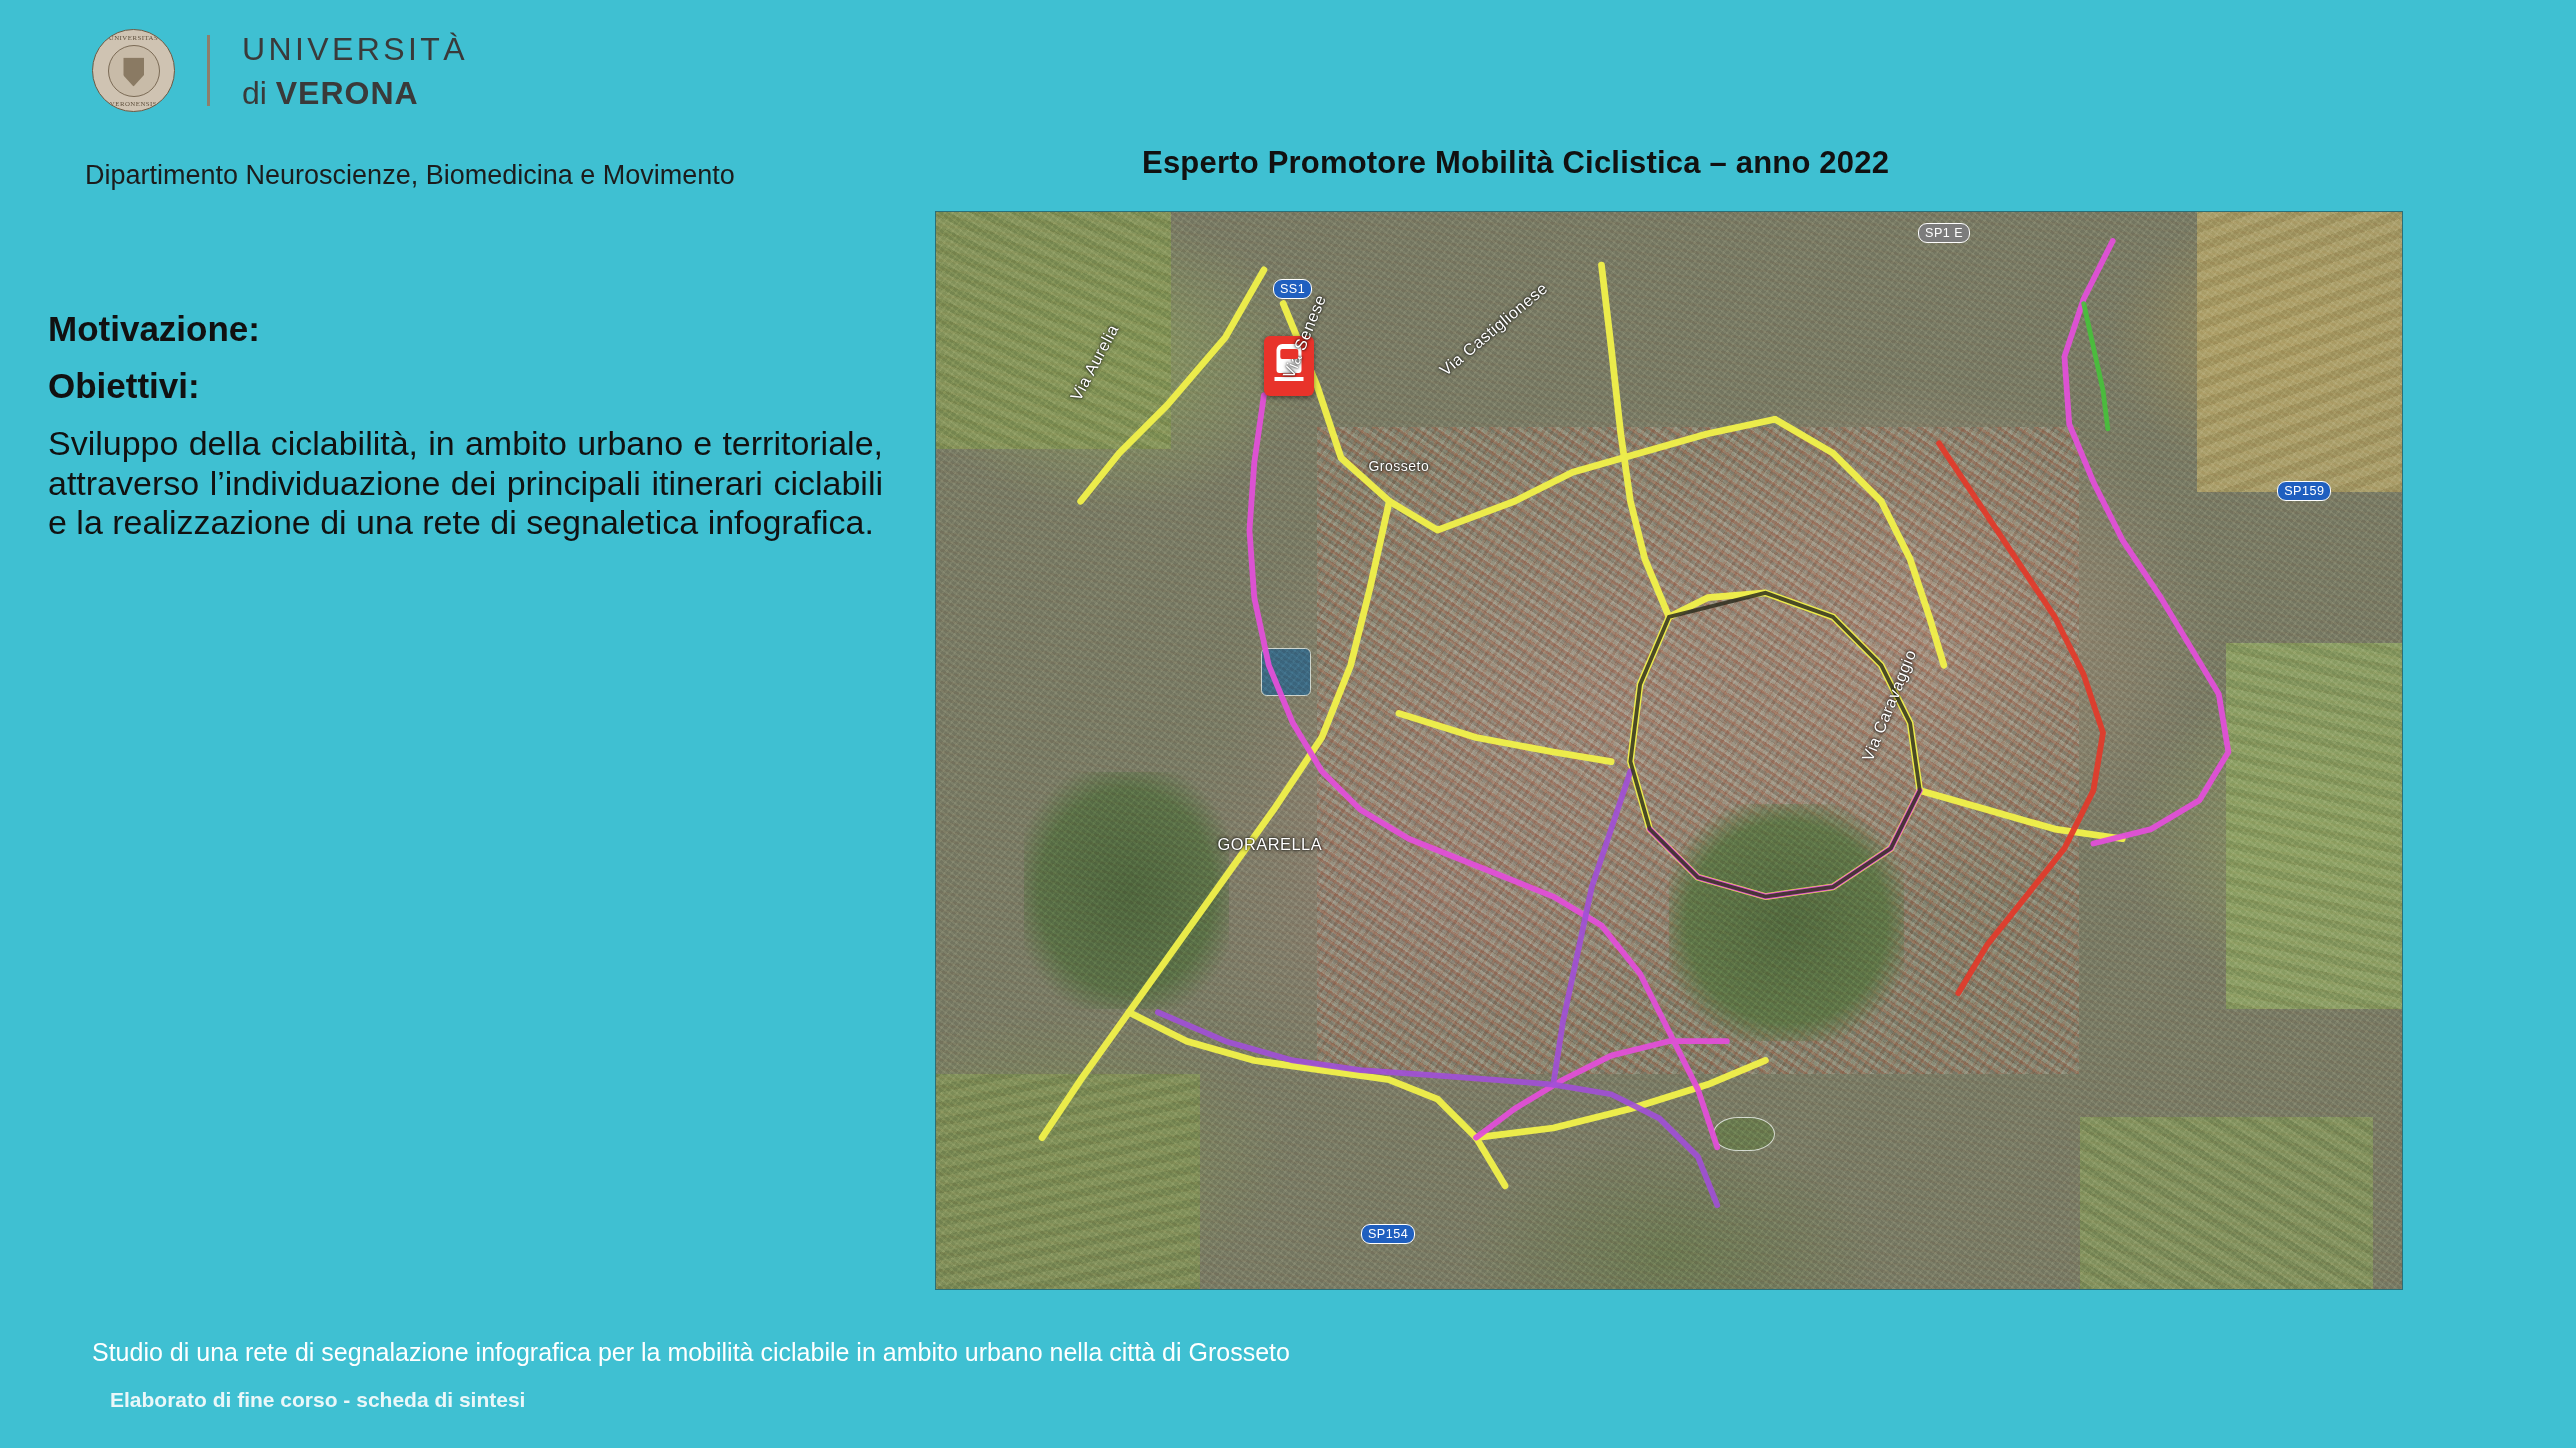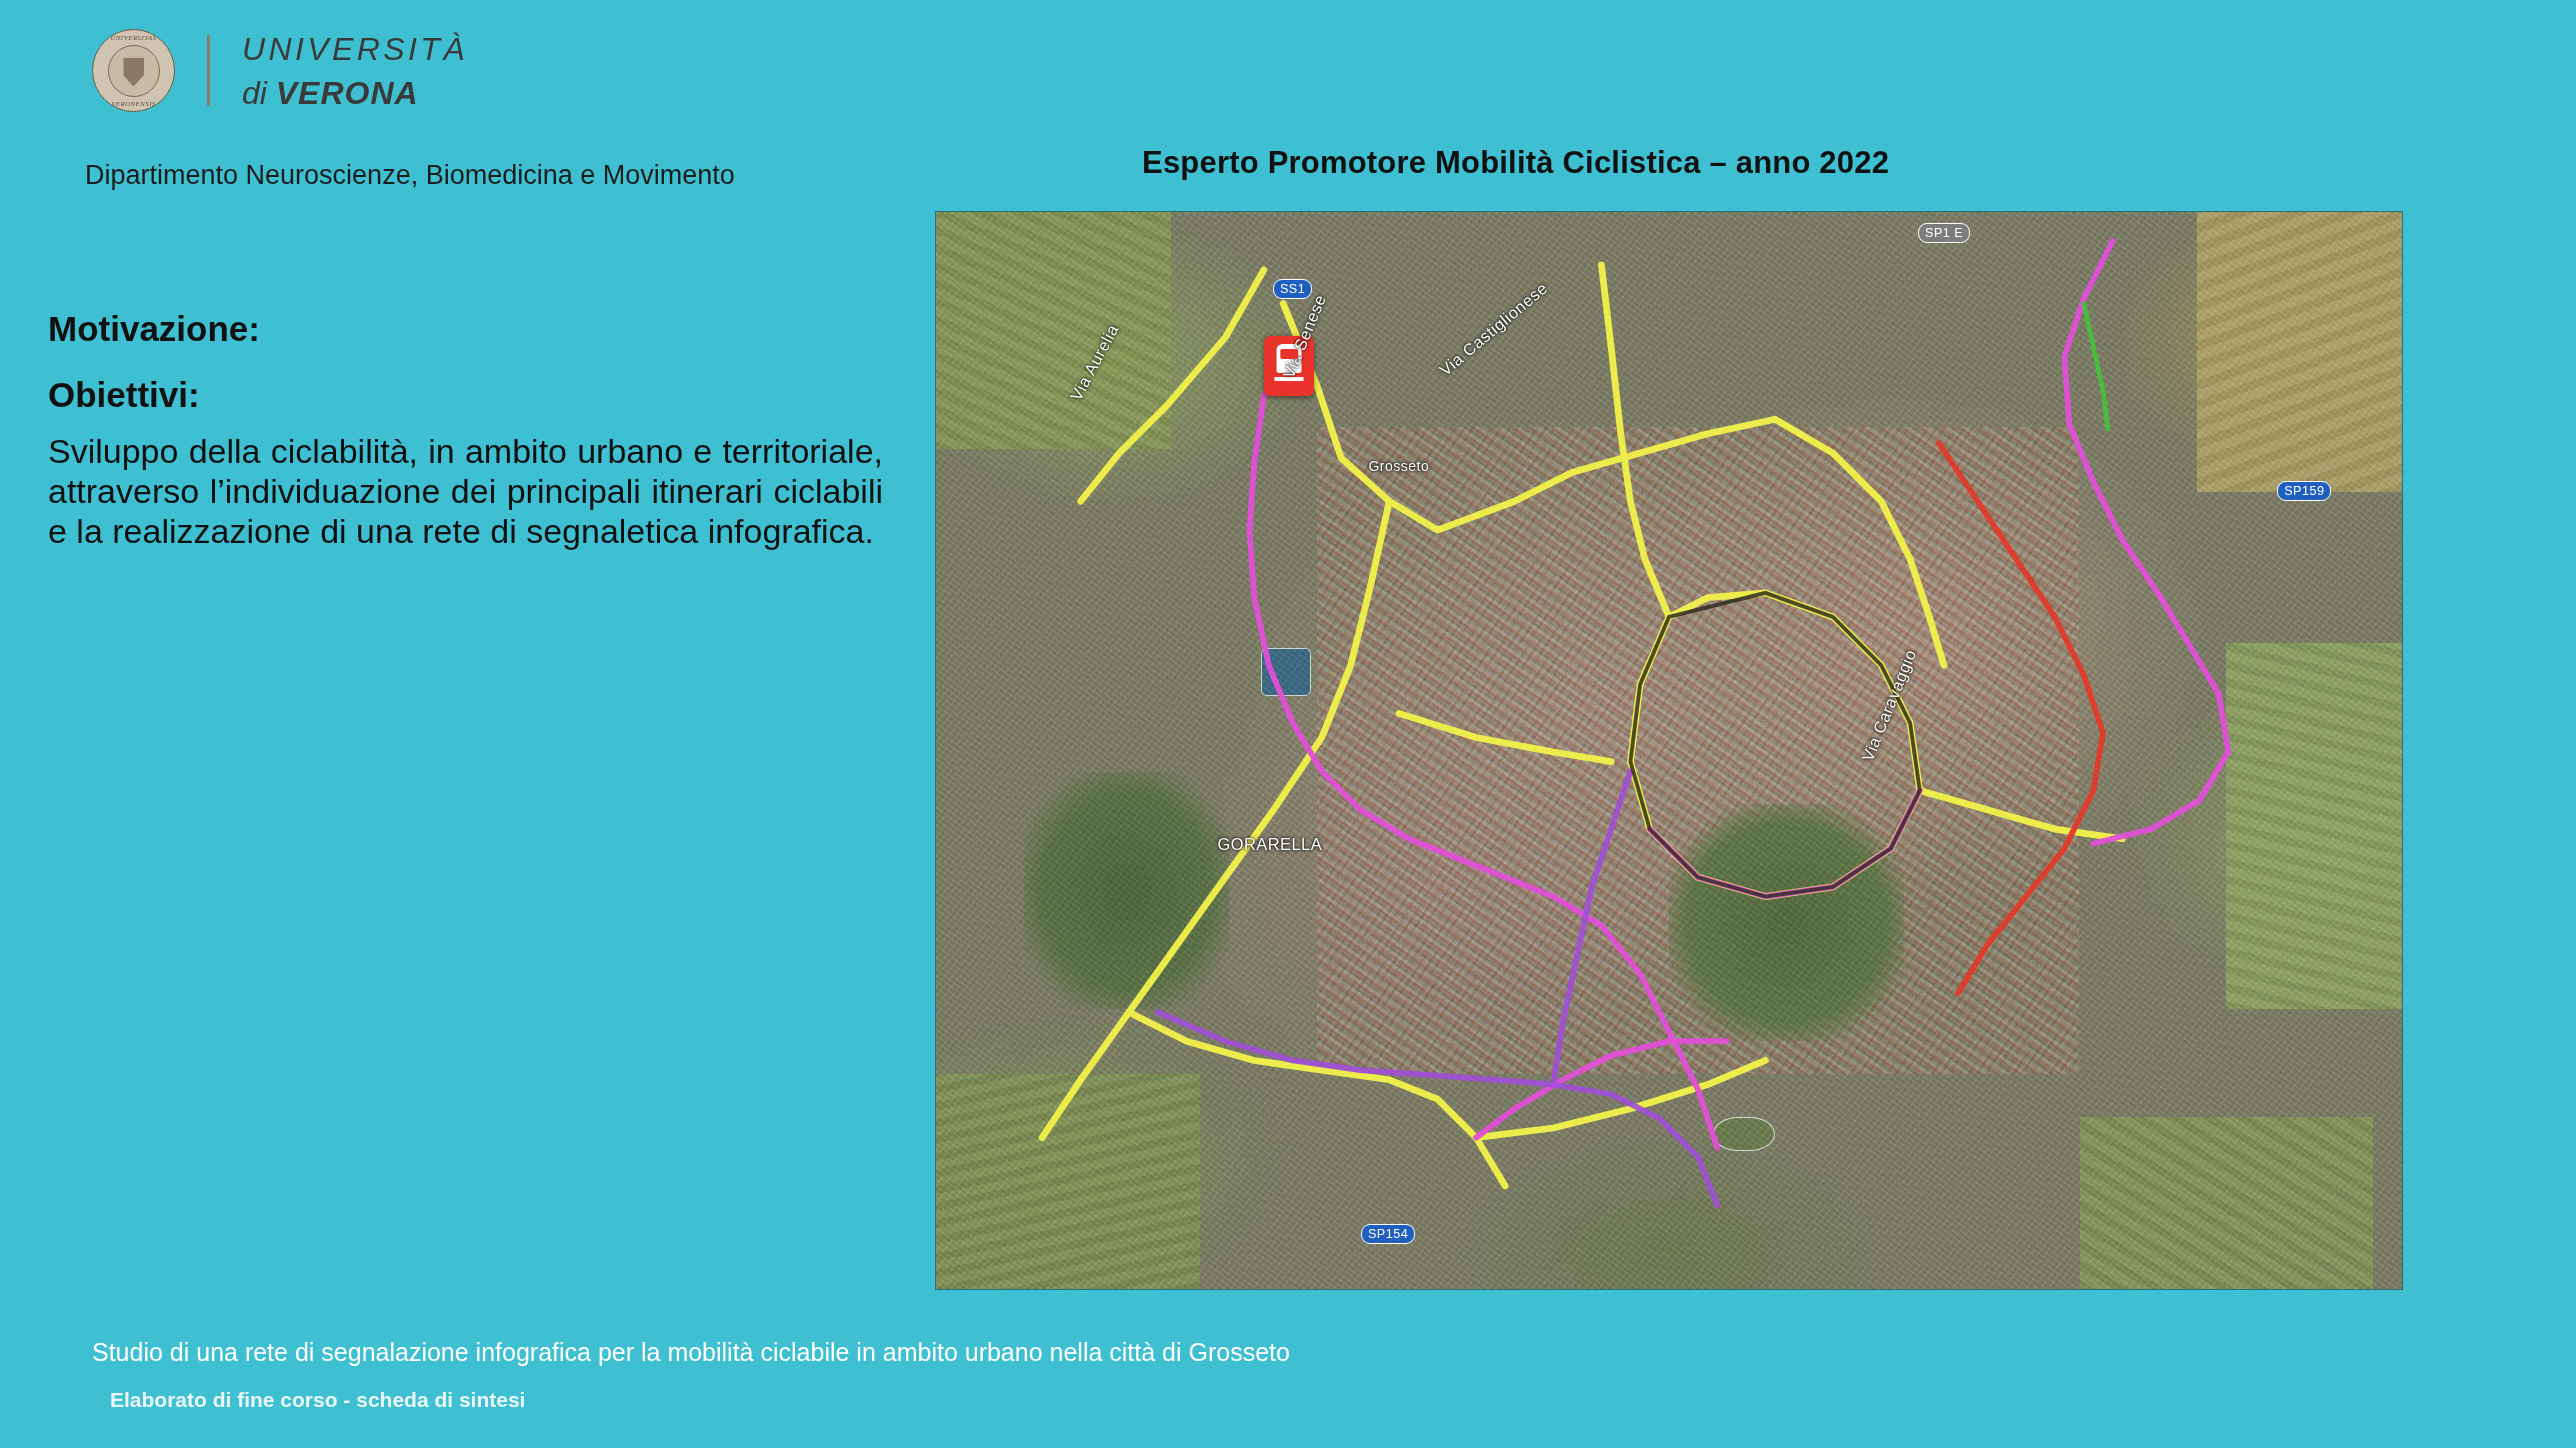--- a/index.html
+++ b/index.html
@@ -15,21 +15,20 @@
     background: #3fc0d2;
   }
 
   
   .logo-block {
     position: absolute;
     left: 92px; top: 29px;
     display: flex;
     align-items: center;
     gap: 32px;
-    font-style: italic;
   }
   .crest {
     width: 83px; height: 83px;
     border-radius: 50%;
     border: 1.9px solid #6d5a44;
     background: radial-gradient(circle at 50% 45%, #d9cfc2 0%, #c2b49f 55%, #a89madd 100%);
     background-color: #cfc3b2;
     position: relative;
     overflow: hidden;
   }
@@ -106,21 +105,21 @@
   
   .left-col {
     position: absolute;
     left: 48px; top: 309px;
     width: 835px;
   }
   .heading {
     font-size: 35px;
     font-weight: bold;
     color: #111;
-    margin-bottom: 26px;
+    margin-bottom: 17px;
   }
   .para {
     font-size: 34px;
     line-height: 1.17;
     color: #111;
     text-align: justify;
     text-justify: inter-word;
     margin-bottom: 29px;
   }
   .para:last-child { margin-bottom: 0; }

